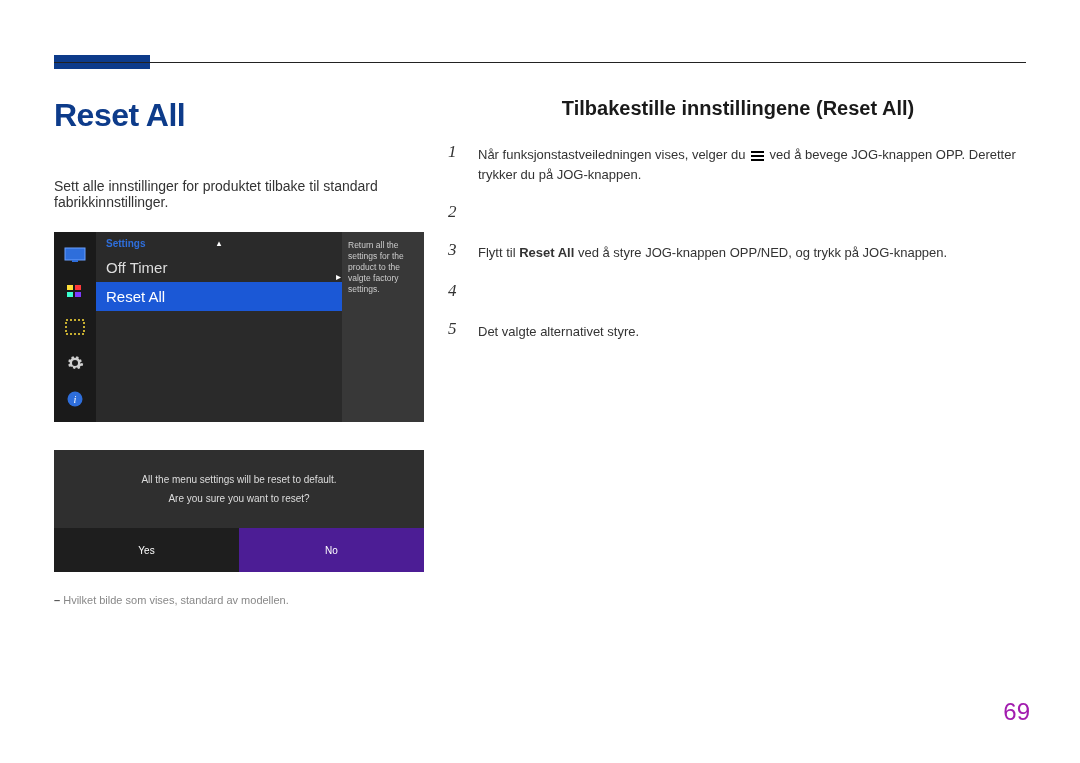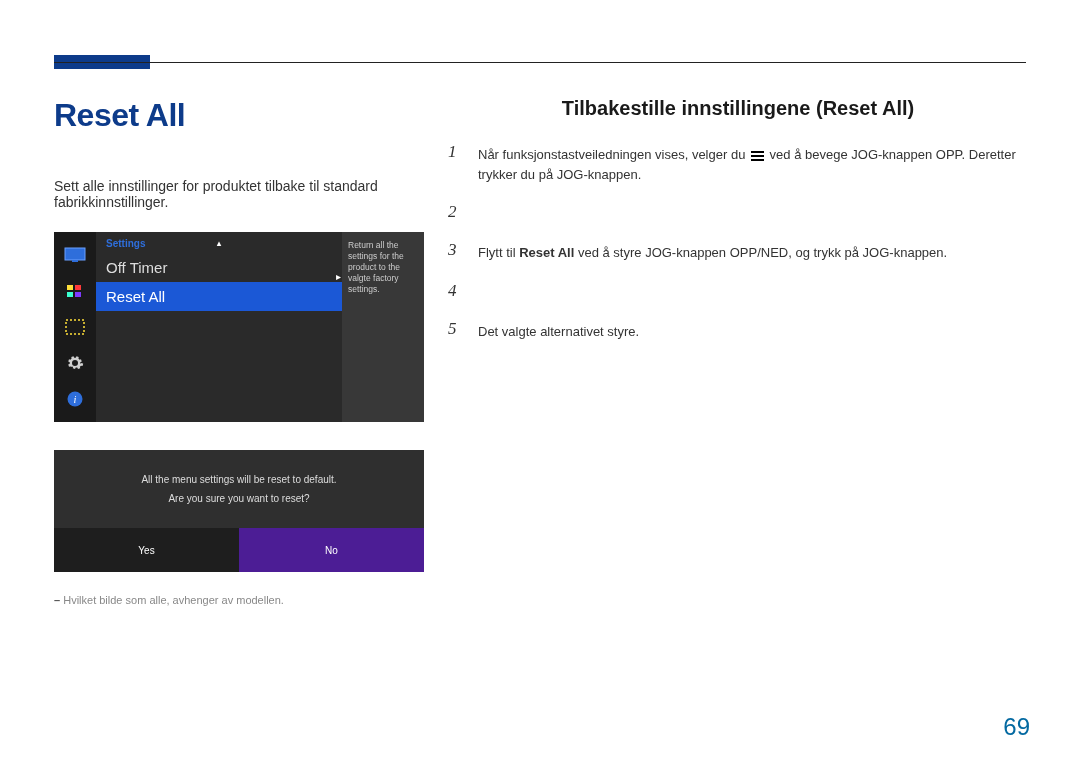--- a/index.html
+++ b/index.html
@@ -195,23 +195,23 @@
     vertical-align: middle;
     background:
       linear-gradient(#000,#000) 0 0/100% 2px no-repeat,
       linear-gradient(#000,#000) 0 4px/100% 2px no-repeat,
       linear-gradient(#000,#000) 0 8px/100% 2px no-repeat;
     margin: 0 2px;
   }
   .page-number {
     position: absolute;
     right: 50px;
-    bottom: 22px;
+    bottom: 37px;
     font-size: 24px;
-    color: #0369a1;
+    color: #a21caf;
     font-weight: 300;
   }
 </style>
 </head>
 <body>
 
 <div class="header-accent"></div>
 <div class="header-bar"></div>
 
 <div class="left-col">
@@ -273,21 +273,21 @@
     <div class="dialog-text">
       <span>All the menu settings will be reset to default.</span><br>
       <span>Are you sure you want to reset?</span>
     </div>
     <div class="dialog-btns">
       <div class="dlg-btn">Yes</div>
       <div class="dlg-btn no">No</div>
     </div>
   </div>
 
-  <p class="footnote">Hvilket bilde som alle, avhenger av modellen.</p>
+  <p class="footnote">Hvilket bilde som vises, standard av modellen.</p>
 </div>
 
 <div class="right-col">
   <h2 class="section-title">Tilbakestille innstillingene (Reset All)</h2>
 
   <div class="step">
     <div class="step-num">1</div>
     <div class="step-text">
       <span>Når funksjonstastveiledningen vises, velger du </span><span class="menu-icon"></span><span> ved å bevege JOG-knappen OPP. Deretter trykker du på JOG-knappen.</span>
     </div>

